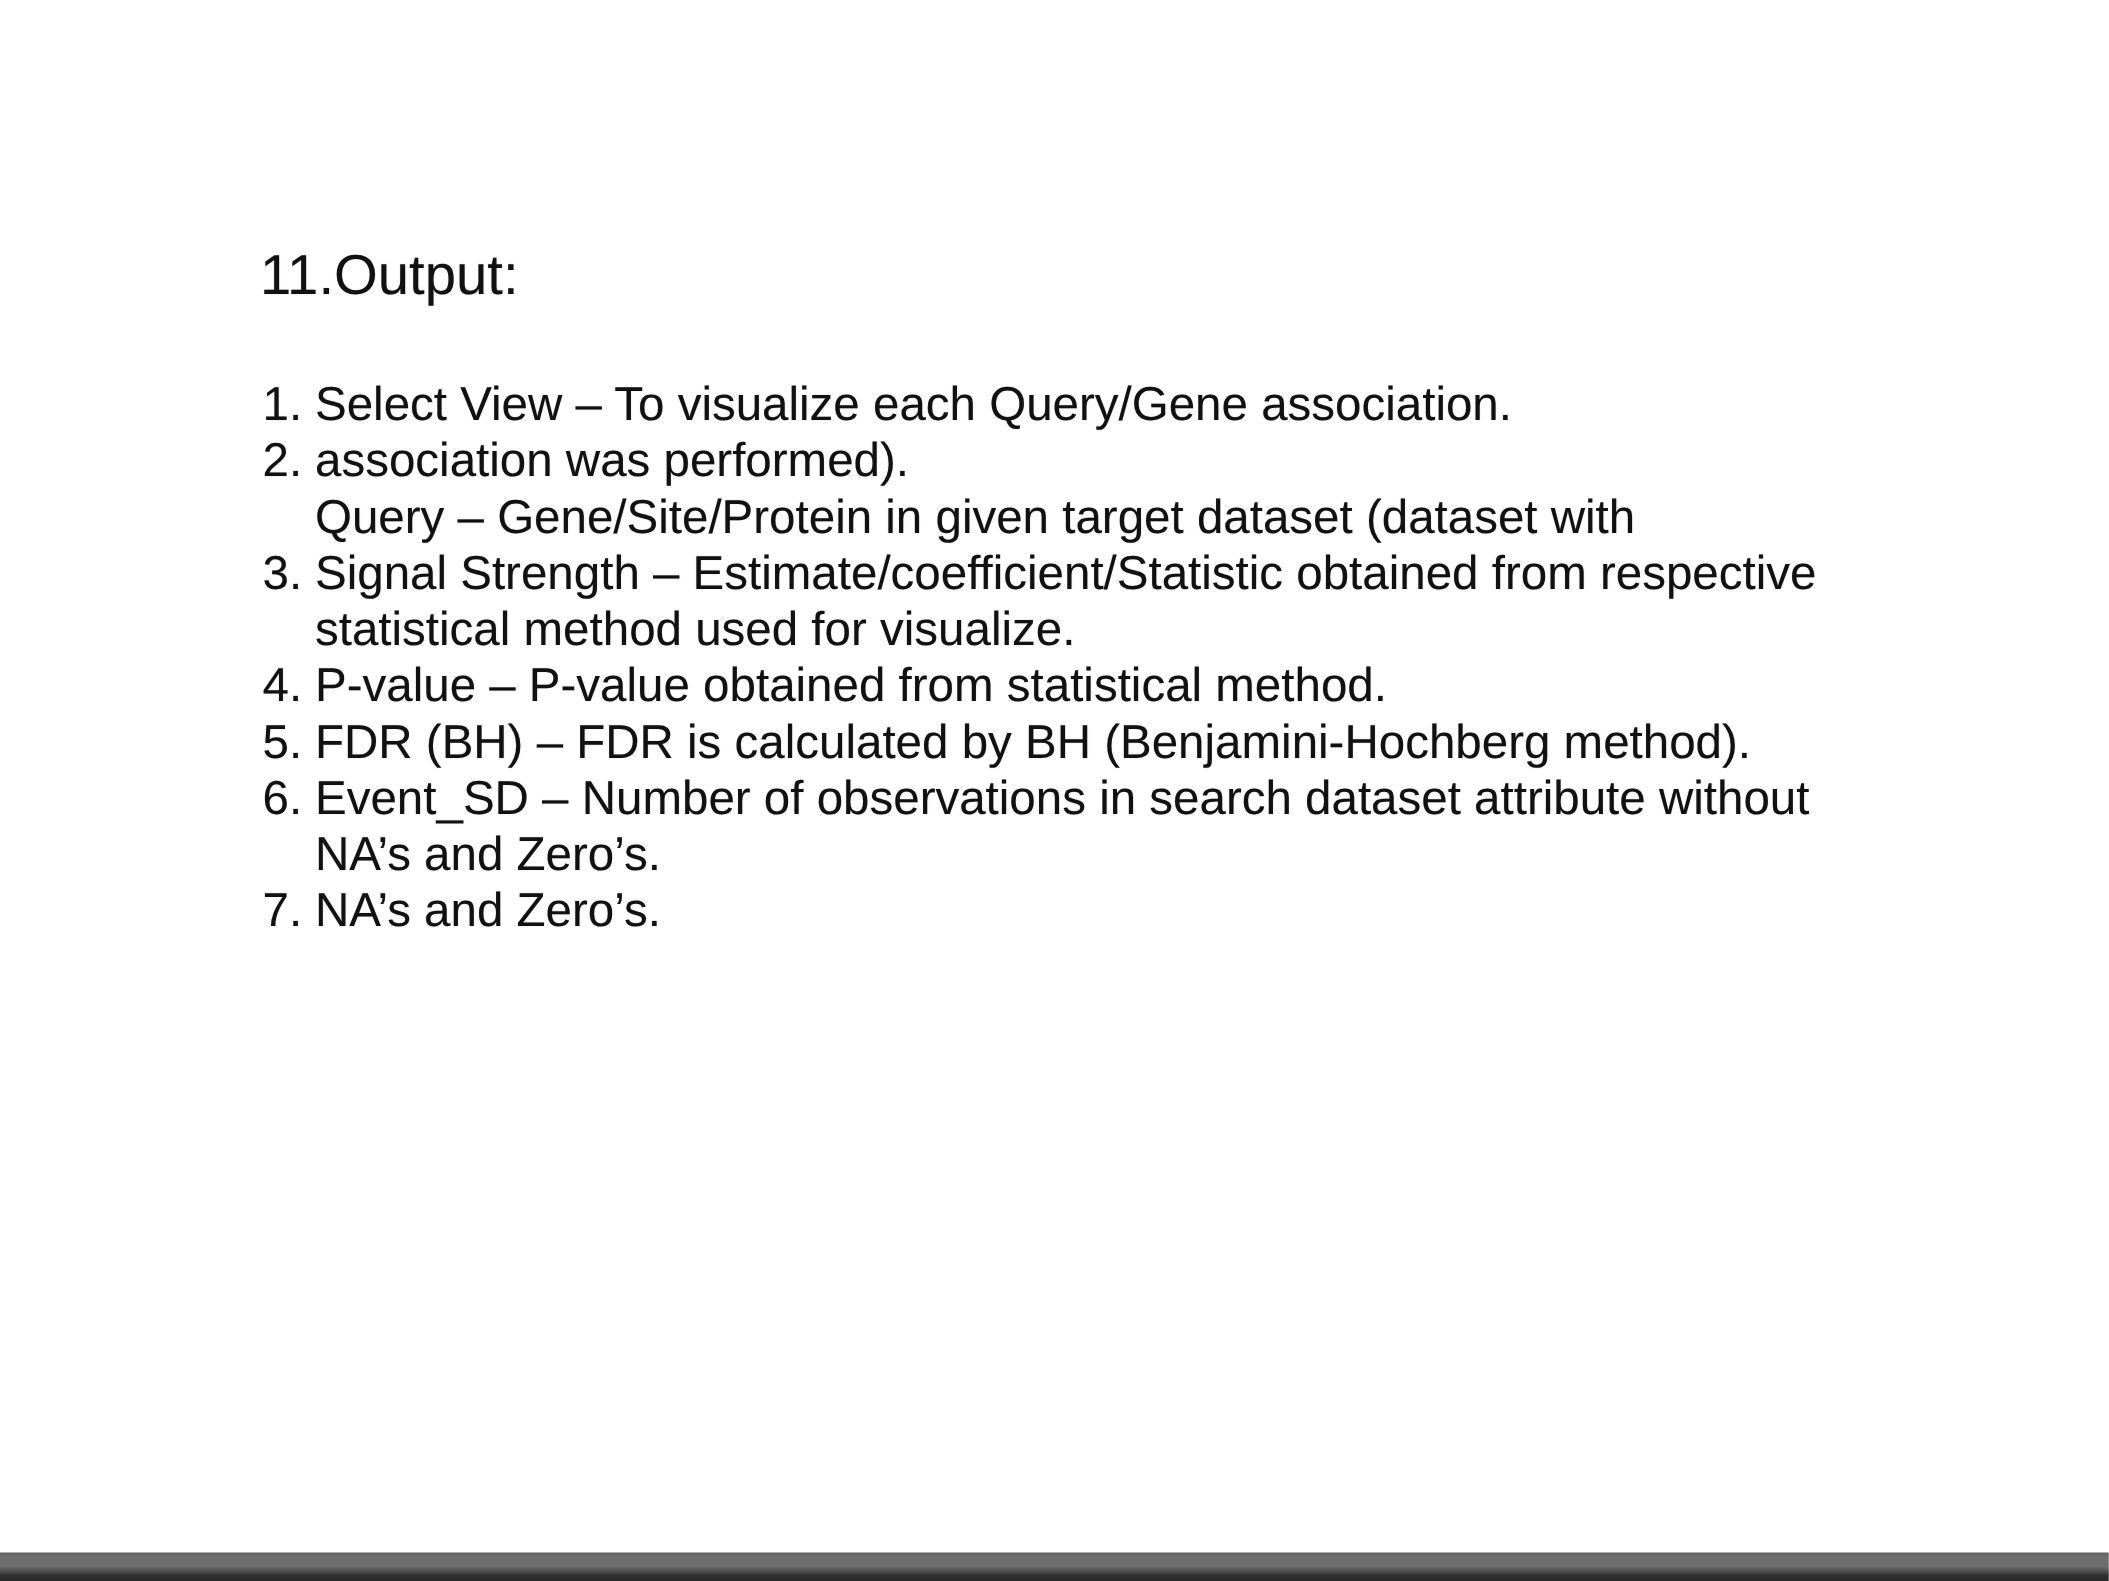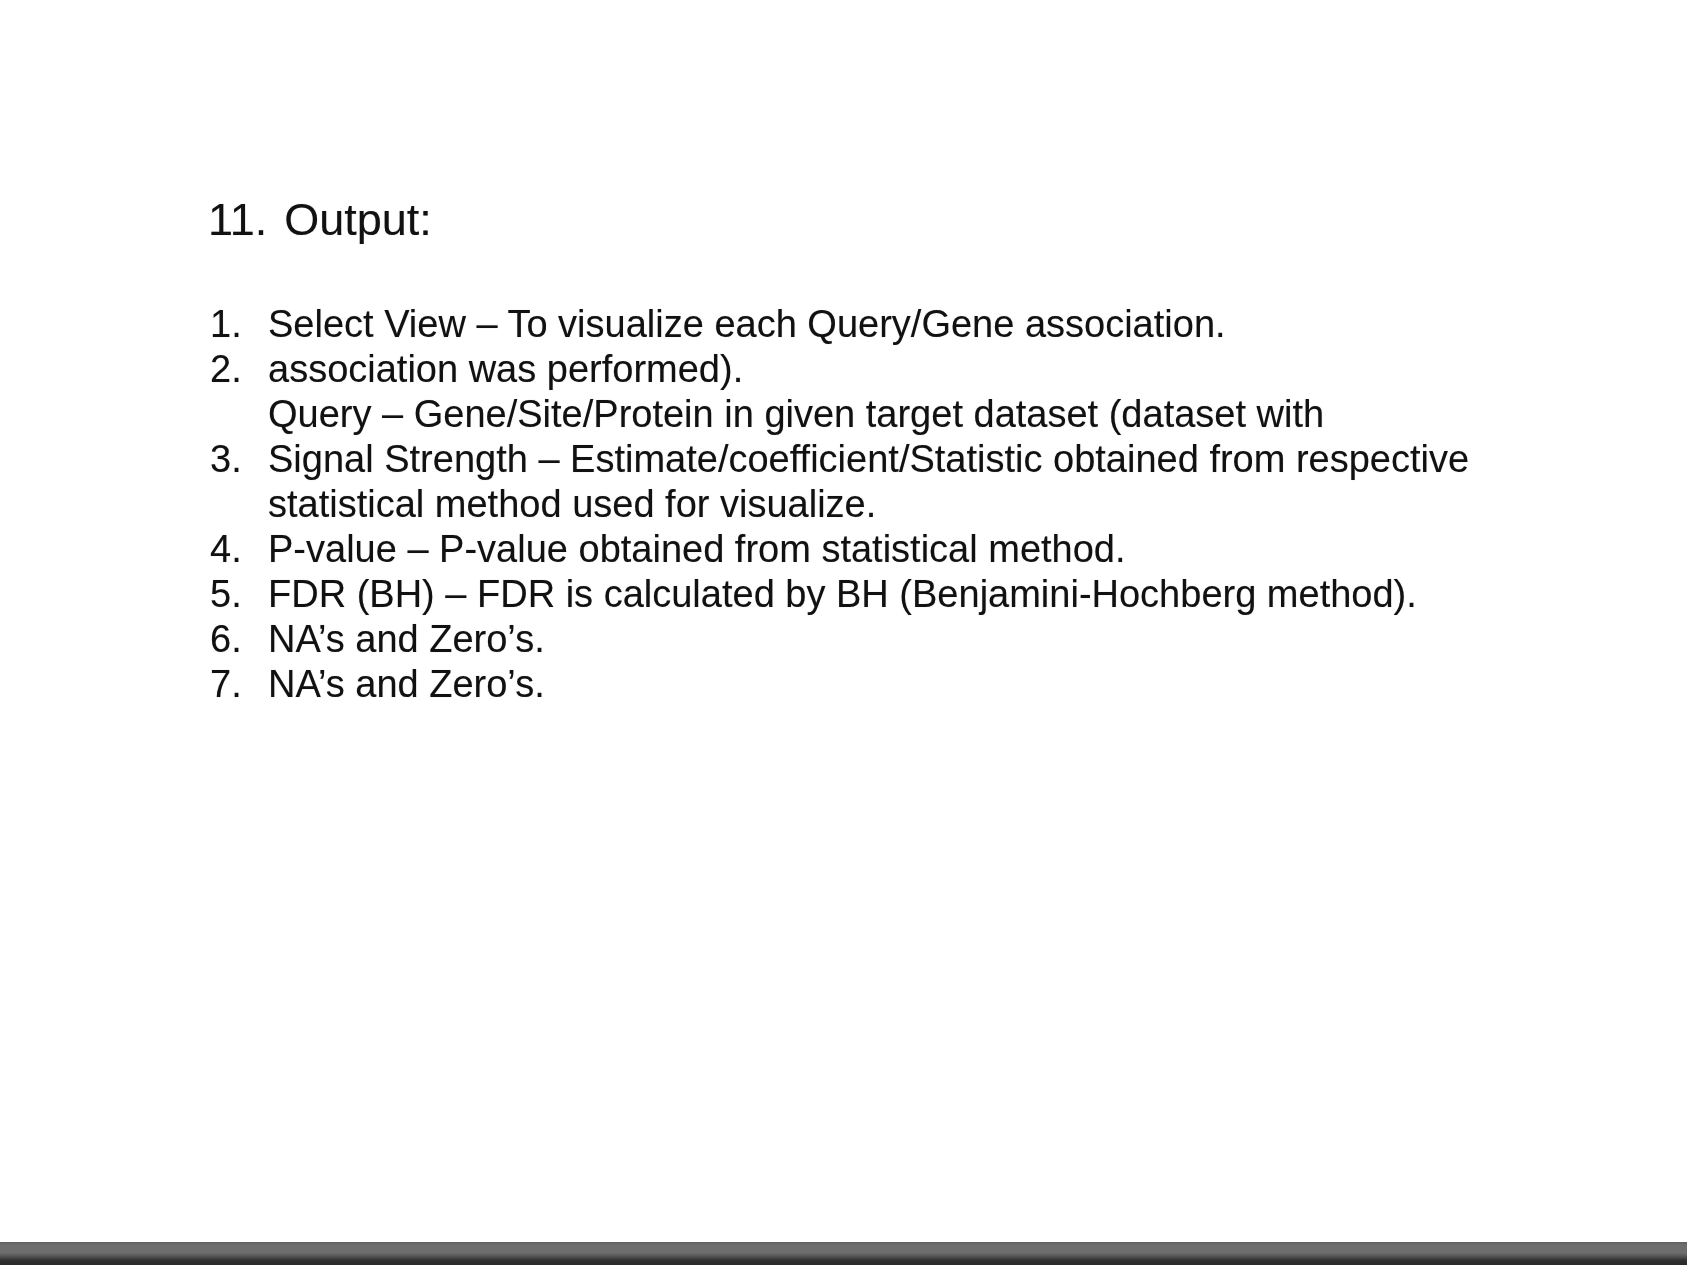--- a/index.html
+++ b/index.html
@@ -22,21 +22,20 @@
     position: absolute;
     left: 208px;
     top: 192px;
     font-size: 45px;
     line-height: 56px;
     color: #111111;
     text-shadow: 0 0 1px rgba(0,0,0,0.30);
     white-space: nowrap;
   }
   .doc-title .title-text {
-    margin-left: 17px;
   }
   .doc-body {
     position: absolute;
     left: 210px;
     top: 302px;
     width: 1450px;
     font-size: 38px;
     line-height: 45px;
     color: #111111;
     text-shadow: 0 0 1px rgba(0,0,0,0.30);
@@ -48,21 +47,20 @@
     display: flex;
     align-items: flex-start;
   }
   .li .marker {
     flex: 0 0 42px;
     width: 42px;
   }
   .li .li-lines {
     flex: 1 1 auto;
     min-width: 0;
-    margin-left: 16px;
   }
   .li .line {
     white-space: nowrap;
   }
   .taskbar {
     position: absolute;
     left: 0;
     bottom: 0;
     width: 1687px;
     height: 23px;
@@ -120,20 +118,21 @@
     <div class="li">
       <span class="marker">5.</span>
       <span class="li-lines">
         <div class="line">FDR (BH) – FDR is calculated by BH (Benjamini-Hochberg method).</div>
       </span>
     </div>
 
     <div class="li">
       <span class="marker">6.</span>
       <span class="li-lines">
+        <div class="line">Event_SD – Number of observations in search dataset attribute without</div>
         <div class="line">NA’s and Zero’s.</div>
       </span>
     </div>
 
     <div class="li">
       <span class="marker">7.</span>
       <span class="li-lines">
         <div class="line">NA’s and Zero’s.</div>
       </span>
     </div>

